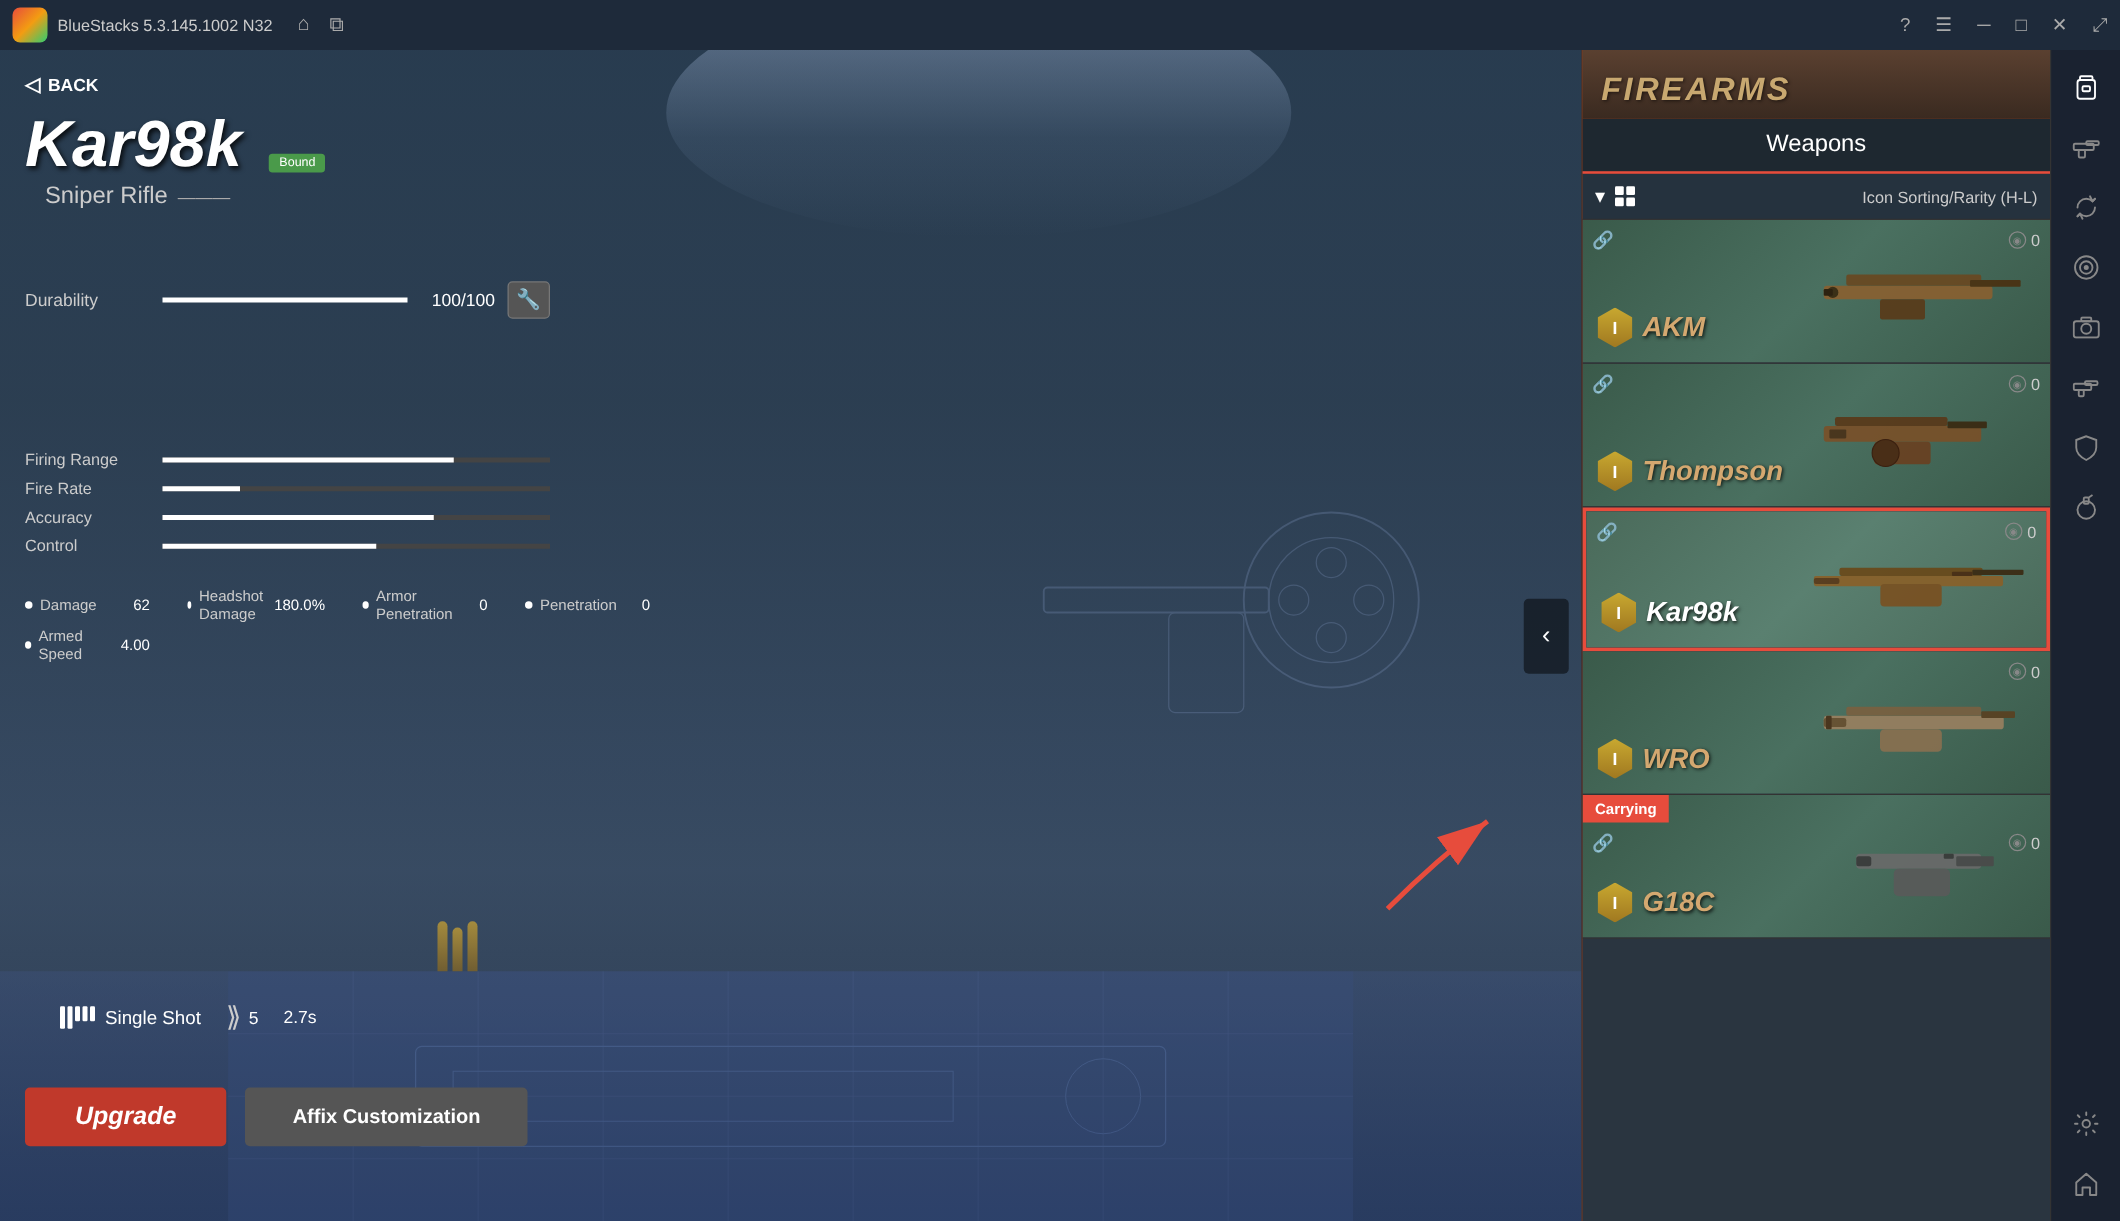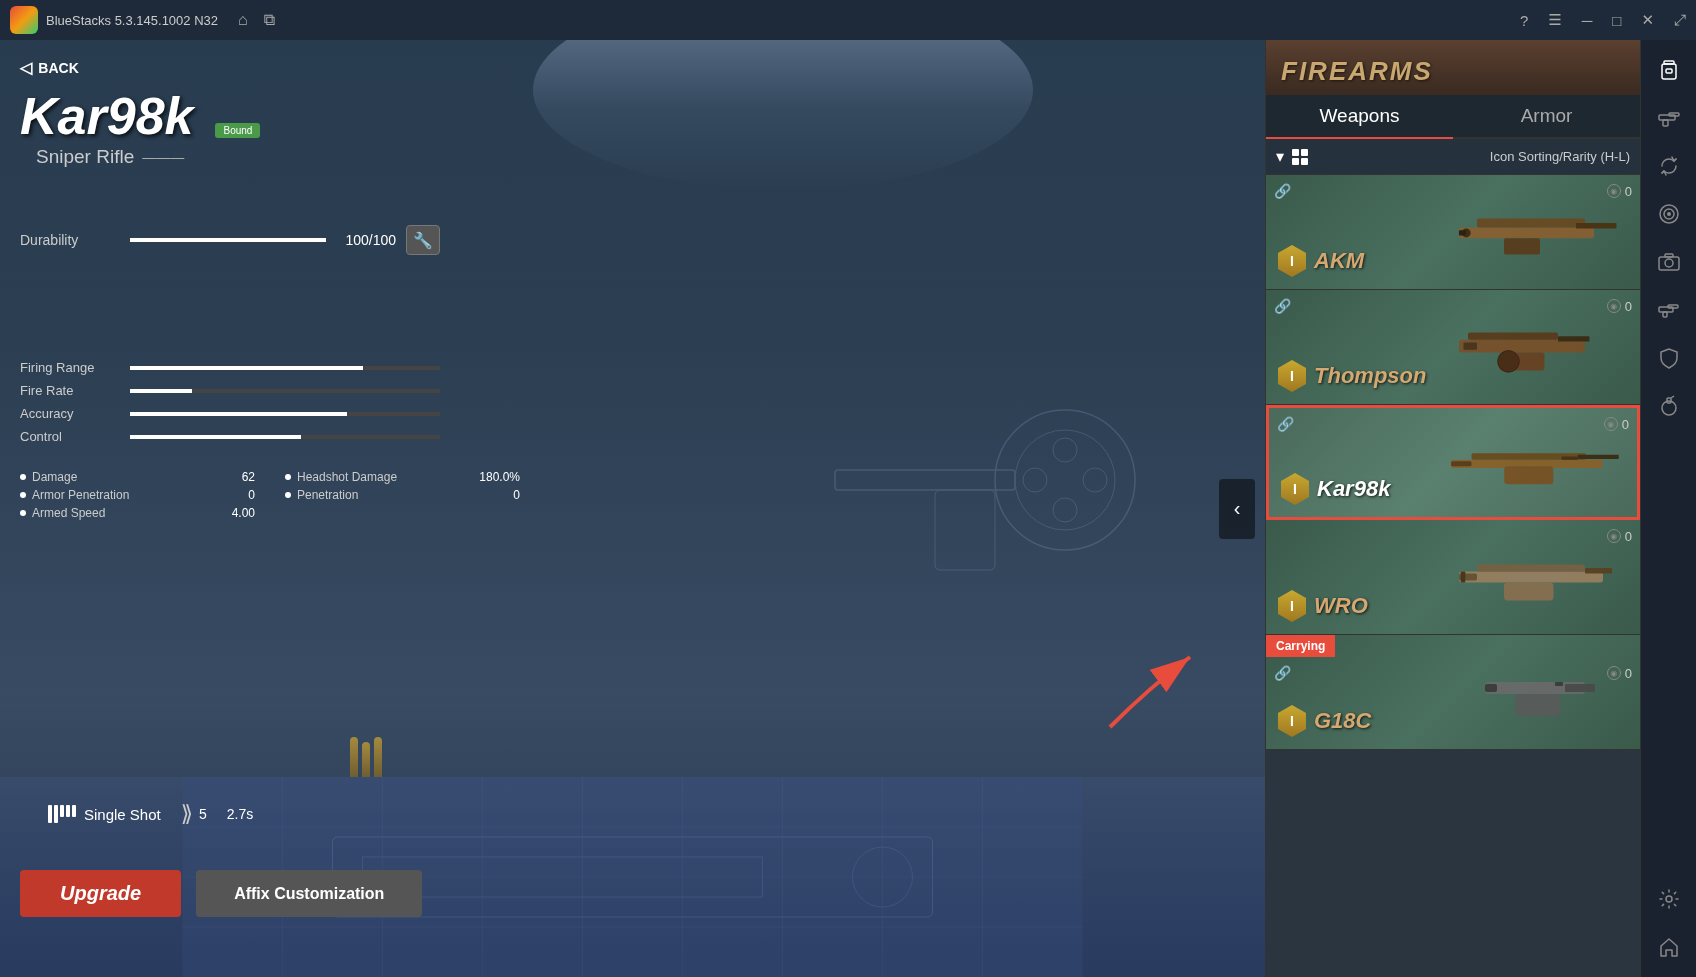--- a/index.html
+++ b/index.html
@@ -223,21 +223,21 @@
     
     .damage-section {
       position: absolute;
       top: 430px;
       left: 20px;
       z-index: 10;
       width: 500px;
     }
     .damage-grid {
       display: grid;
-      grid-template-columns: 1fr 1fr;
+      grid-template-columns: 1fr 1fr 1fr 1fr;
       gap: 4px 30px;
     }
     .damage-item {
       display: flex;
       align-items: center;
       gap: 6px;
     }
     .damage-dot {
       width: 6px;
       height: 6px;
@@ -796,23 +796,20 @@
   <div class="right-panel">
 
     <div class="firearms-header">
       <span class="firearms-title">FIREARMS</span>
     </div>
 
     <div class="weapon-tabs">
       <div class="weapon-tab active">
         <span>Weapons</span>
       </div>
-      <div class="weapon-tab">
-        <span>Armor</span>
-      </div>
     </div>
 
     <div class="filter-bar">
       <span class="filter-chevron">▾</span>
       <div class="filter-grid-icon">
         <div class="grid-cell"></div>
         <div class="grid-cell"></div>
         <div class="grid-cell"></div>
         <div class="grid-cell"></div>
       </div>

